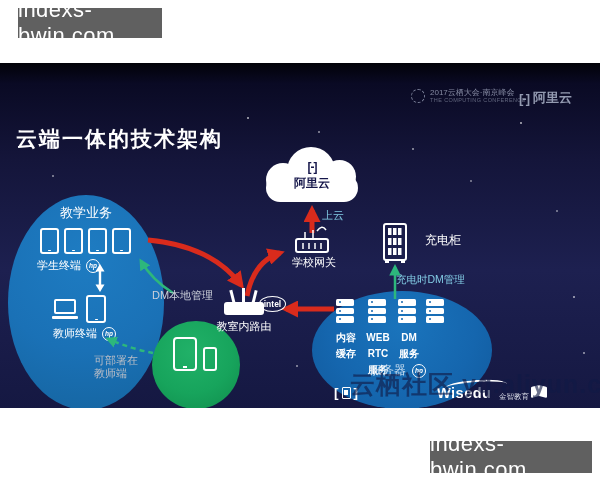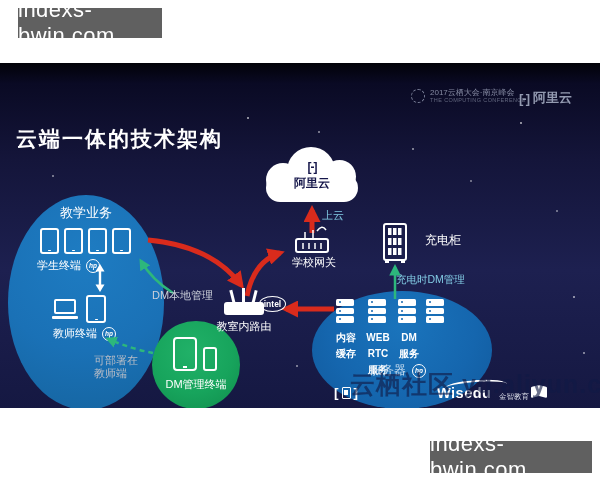--- a/index.html
+++ b/index.html
@@ -187,21 +187,20 @@
       </div>
       <div class="row" style="left:45px;top:131px">
         <span class="dev-lbl">教师终端</span>
         <span class="hp">hp</span>
       </div>
     </div>
 
     <div class="dm-circle">
       <span class="dm-tab"></span>
       <span class="dm-phone"></span>
-      <div class="dm-lbl">DM管理终端</div>
     </div>
 
     <div class="lbl" style="left:152px;top:225px;font-size:11px;color:#ccd0da">DM本地管理</div>
     <div class="lbl pre" style="left:94px;top:291px;font-size:11px;line-height:13px;color:#b9bdc6">可部署在
 教师端</div>
 
     <span class="ant" style="left:231px;top:227px;transform:rotate(-14deg)"></span>
     <span class="ant" style="left:242px;top:225px"></span>
     <span class="ant" style="left:253px;top:227px;transform:rotate(14deg)"></span>
     <div class="router-body"></div>

